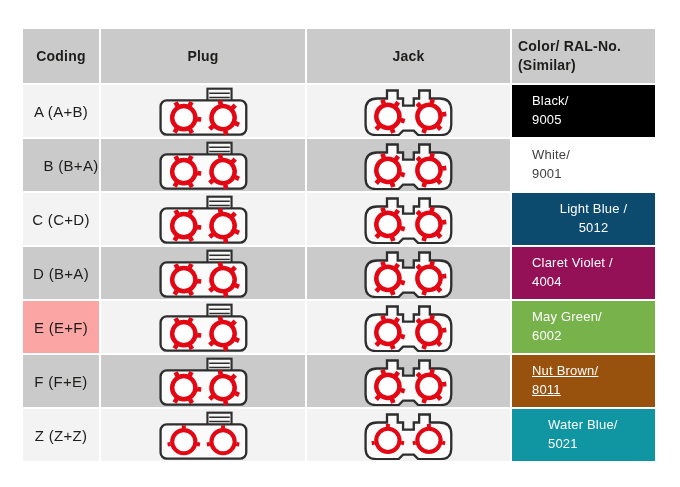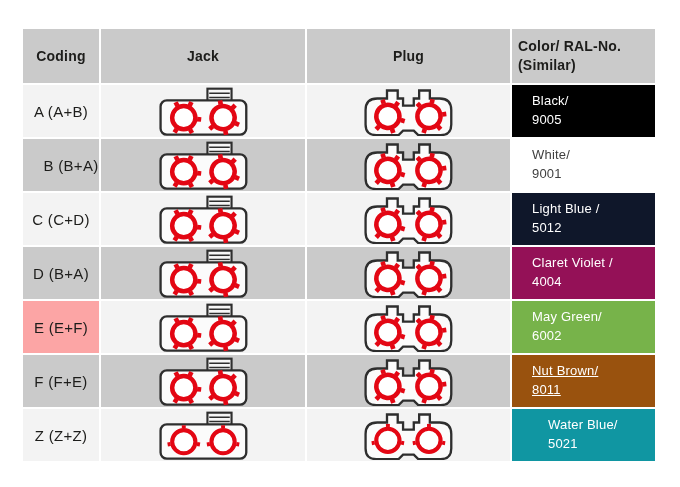--- a/index.html
+++ b/index.html
@@ -158,22 +158,22 @@
           <use href="#plain-ring"></use>
         </g>
     </symbol>
   </defs>
 </svg>
 
 <div class="table">
 
   <div class="tr thead">
     <div class="th">Coding</div>
+    <div class="th">Plug</div>
     <div class="th">Jack</div>
-    <div class="th">Plug</div>
     <div class="th th-left">Color/ RAL-No.
 (Similar)</div>
   </div>
 
   <div class="tr data">
     <div class="td" style="background-color: rgb(243, 243, 243);">
       <span class="coding-label">A (A+B)</span>
     </div>
     <div class="td" style="background-color: rgb(243, 243, 243);">
       <svg class="connector" viewBox="0 0 104 56">
@@ -218,21 +218,21 @@
     <div class="td" style="background-color: rgb(243, 243, 243);">
       <svg class="connector" viewBox="0 0 104 56">
           <use href="#sym-jack-gear"></use>
         </svg>
     </div>
     <div class="td" style="background-color: rgb(243, 243, 243);">
       <svg class="connector" viewBox="0 0 104 56">
           <use href="#sym-plug-gear"></use>
         </svg>
     </div>
-    <div class="td colorcell" style="background-color: #0f172a; color: rgb(255, 255, 255);">
+    <div class="td colorcell" style="background-color: #0c4a6e; color: rgb(255, 255, 255); align-items: center;">
       <div>Light Blue /</div>
       <div>5012</div>
     </div>
   </div>
 
   <div class="tr data">
     <div class="td" style="background-color: rgb(202, 202, 202);">
       <span class="coding-label">D (B+A)</span>
     </div>
     <div class="td" style="background-color: rgb(202, 202, 202);">

